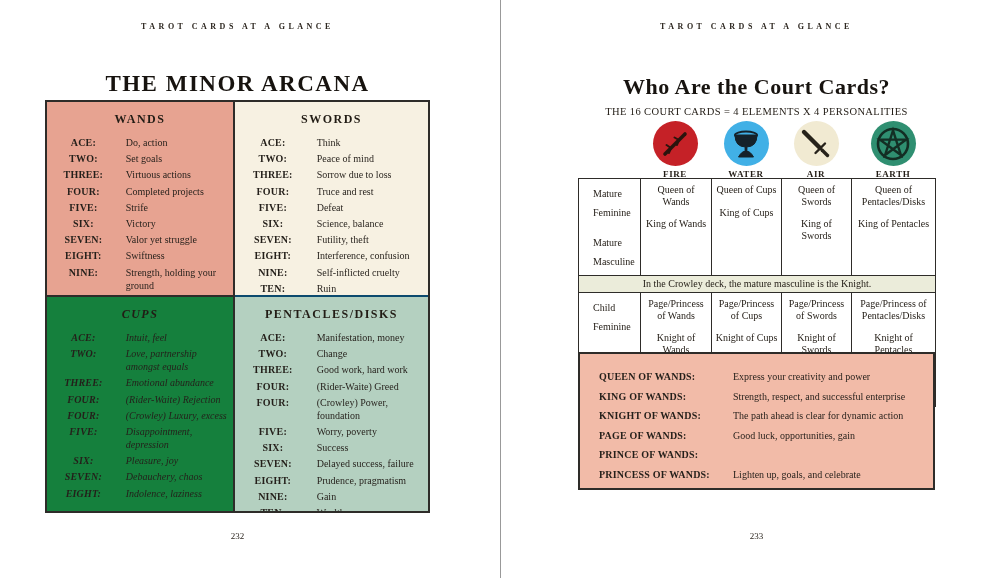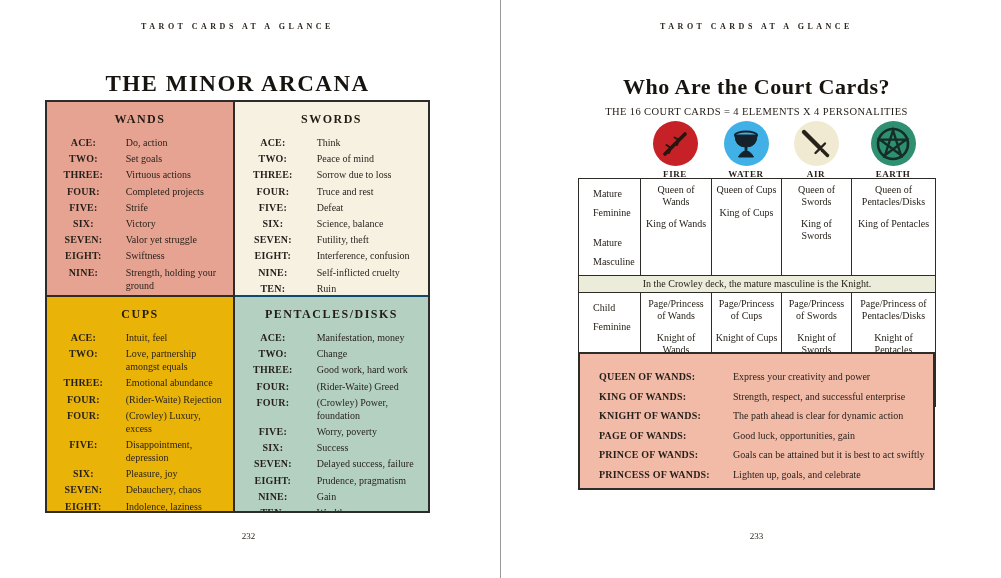--- a/index.html
+++ b/index.html
@@ -7,21 +7,21 @@
   body { font-family:"Liberation Serif","DejaVu Serif",serif; color:#241f1a; }
   #spread { position:relative; width:1001px; height:578px; background:#ffffff; overflow:hidden; }
 
   .gutter { position:absolute; left:500px; top:0; width:1px; height:578px; background:#999; }
 
   .running-head { position:absolute; top:22px; font-size:8px; font-weight:700; letter-spacing:3.5px; color:#2c261f; text-align:center; }
   .running-head.left { left:45px; width:385px; }
   .running-head.right { left:578px; width:357px; }
 
   .page-number { position:absolute; top:531px; font-size:9px; text-align:center; color:#2c261f; }
-  .page-number.left { left:56px; width:385px; }
+  .page-number.left { left:45px; width:385px; }
   .page-number.right { left:578px; width:357px; }
 
   
   .minor-title { position:absolute; left:45px; top:71px; width:385px; text-align:center;
                  font-size:23px; font-weight:700; letter-spacing:1.5px; color:#17130f; }
 
   .quad-grid { position:absolute; left:45px; top:100px; width:385px; height:413px;
                border:2px solid #2e2c29; display:grid;
                grid-template-columns:188px 1fr; grid-template-rows:195px 1fr; }
   .quadrant { padding:10px 4px 4px 4px; overflow:hidden; }
@@ -177,21 +177,21 @@
             <span class="qtext">Self-inflicted cruelty</span>
           </div>
 
           <div class="qrow">
             <span class="qlabel">TEN:</span>
             <span class="qtext">Ruin</span>
           </div>
         </div>
     </section>
 
-    <section class="quadrant q2" style="background-color: #eab308;">
+    <section class="quadrant q2" style="background-color: #15803d; font-style: italic;">
       <h3>CUPS</h3>
       <div class="qlist">
 
           <div class="qrow">
             <span class="qlabel">ACE:</span>
             <span class="qtext">Intuit, feel</span>
           </div>
 
           <div class="qrow">
             <span class="qlabel">TWO:</span>
@@ -447,21 +447,20 @@
         <span class="wtext">The path ahead is clear for dynamic action</span>
       </div>
 
       <div class="wrow">
         <span class="wlabel">PAGE OF WANDS:</span>
         <span class="wtext">Good luck, opportunities, gain</span>
       </div>
 
       <div class="wrow">
         <span class="wlabel">PRINCE OF WANDS:</span>
-        <span class="wtext">Goals can be attained but it is best to act swiftly</span>
       </div>
 
       <div class="wrow">
         <span class="wlabel">PRINCESS OF WANDS:</span>
         <span class="wtext">Lighten up, goals, and celebrate</span>
       </div>
     </div>
 
   <div class="page-number right">233</div>
 

